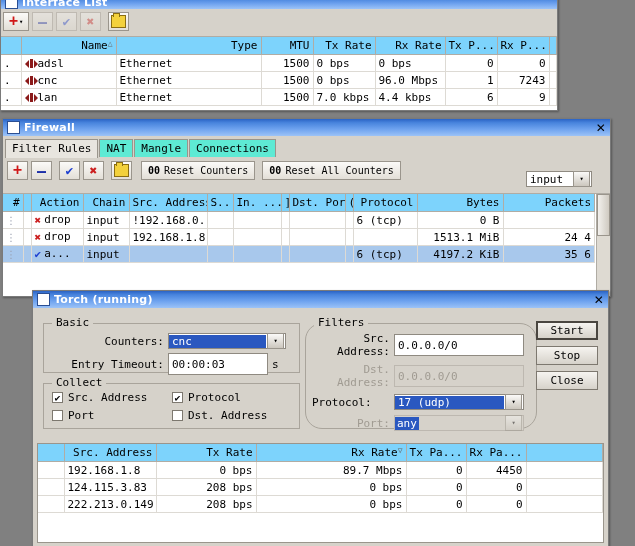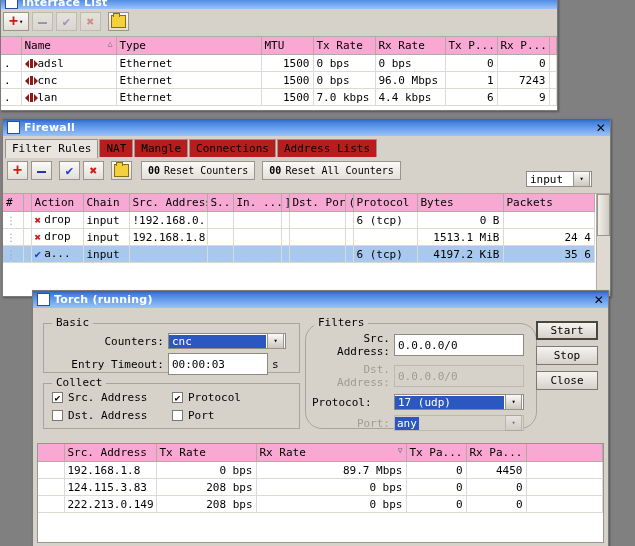--- a/index.html
+++ b/index.html
@@ -70,33 +70,33 @@
     content:""; position:absolute; left:1px; top:-3px; width:5px; height:3px;
     background:#f3d13c; border:1px solid #8a6d12; border-bottom:none;
   }
   .cntbadge { font-weight: bold; font-size: 10px; margin-right: 4px; }
 
   
   .tabs { display: flex; align-items: center; padding: 2px 0 0 2px; height: 19px; }
   .tab {
     font-size: 11px; padding: 2px 6px 2px 6px;
     border: 1px solid #9a958c; border-bottom: none;
-    background: #b91c1c; margin-right: 1px; cursor: pointer;
+    background: #5eead4; margin-right: 1px; cursor: pointer;
     color: #000; line-height: 13px;
   }
   .tab.active { background: #e8e5df; font-weight: normal; padding-bottom: 3px; }
 
   
   .tablewrap { background: #ffffff; overflow: hidden; position: relative; }
   table.grid { border-collapse: collapse; table-layout: fixed; font-size: 11px; }
   table.grid th {
-    background: #f9a8d4;
+    background: #7dd3fc;
     border-right: 1px solid #b0aca4;
     border-bottom: 1px solid #b0aca4;
-    font-weight: normal; text-align: left;
+    font-weight: normal; text-align: right;
     padding: 1px 3px; height: 15px;
     white-space: nowrap; overflow: hidden;
     font-family: "DejaVu Sans Mono", monospace;
   }
   table.grid td {
     border-right: 1px solid #dddad4;
     border-bottom: 1px solid #dddad4;
     padding: 1px 3px; height: 14px;
     white-space: nowrap; overflow: hidden;
     font-family: "DejaVu Sans Mono", monospace;
@@ -276,21 +276,20 @@
       <div class="tb-icon"></div>
       <div class="tb-title">Firewall</div>
       <div class="tb-close">✕</div>
     </div>
 
     <div class="tabs" style="height:20px;">
       <div class="tab active">Filter Rules</div>
       <div class="tab">NAT</div>
       <div class="tab">Mangle</div>
       <div class="tab">Connections</div>
-      <div class="tab">Address Lists</div>
     </div>
 
     <div class="toolbar" style="padding:3px 4px;">
       <div class="tbtn">
         <span class="plus">+</span>
       </div>
       <div class="tbtn">
         <span class="minus">–</span>
       </div>
       <div class="tbtn" style="margin-left:4px;">
@@ -441,25 +440,25 @@
           <span>Src. Address</span>
         </div>
         <div class="chk">
           <span class="box">
               <span>✔</span>
             </span>
           <span>Protocol</span>
         </div>
         <div class="chk">
           <span class="box"></span>
-          <span>Dst. Address</span>
+          <span>Port</span>
         </div>
         <div class="chk">
           <span class="box"></span>
-          <span>Port</span>
+          <span>Dst. Address</span>
         </div>
       </div>
     </div>
 
     <div class="group" style="position:absolute; left:272px; top:32px; width:230px; height:104px;border-radius:17px;">
       <div class="glabel">Filters</div>
       <div style="position:absolute; left:6px; top:8px; width:218px;">
         <div style="display:flex; align-items:center; gap:4px; margin-bottom:5px;">
           <span class="lbl" style="width:78px; text-align:right;">Src. Address:</span>
           <div class="field" style="width:130px;">

